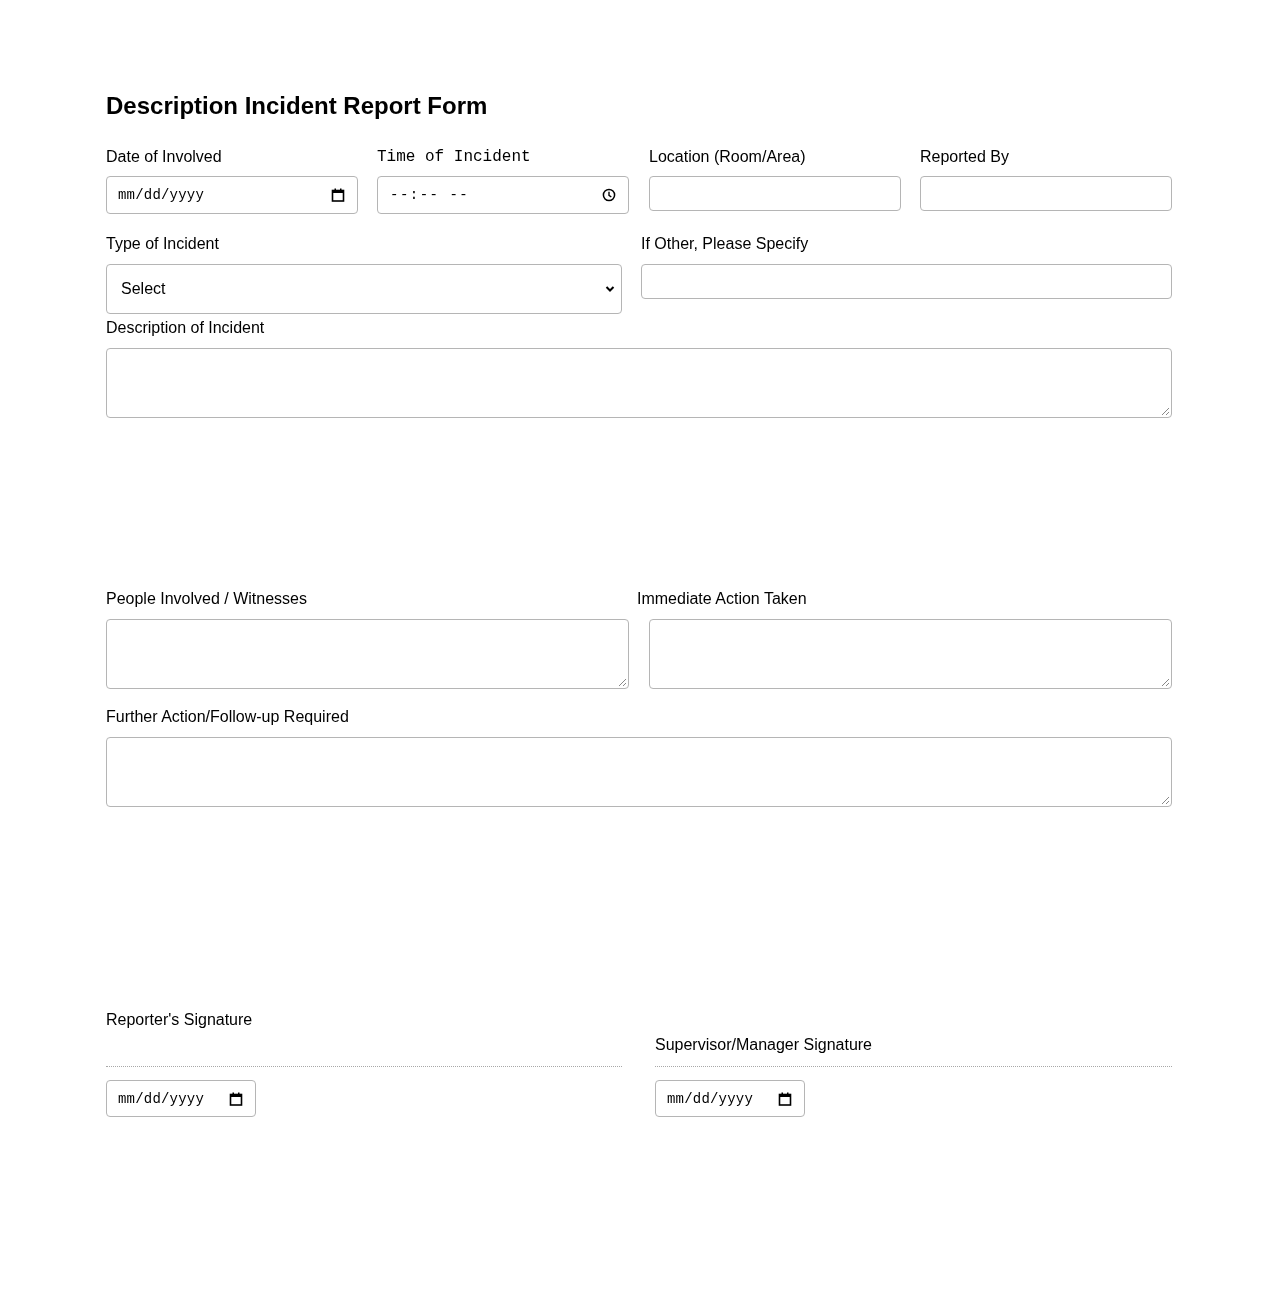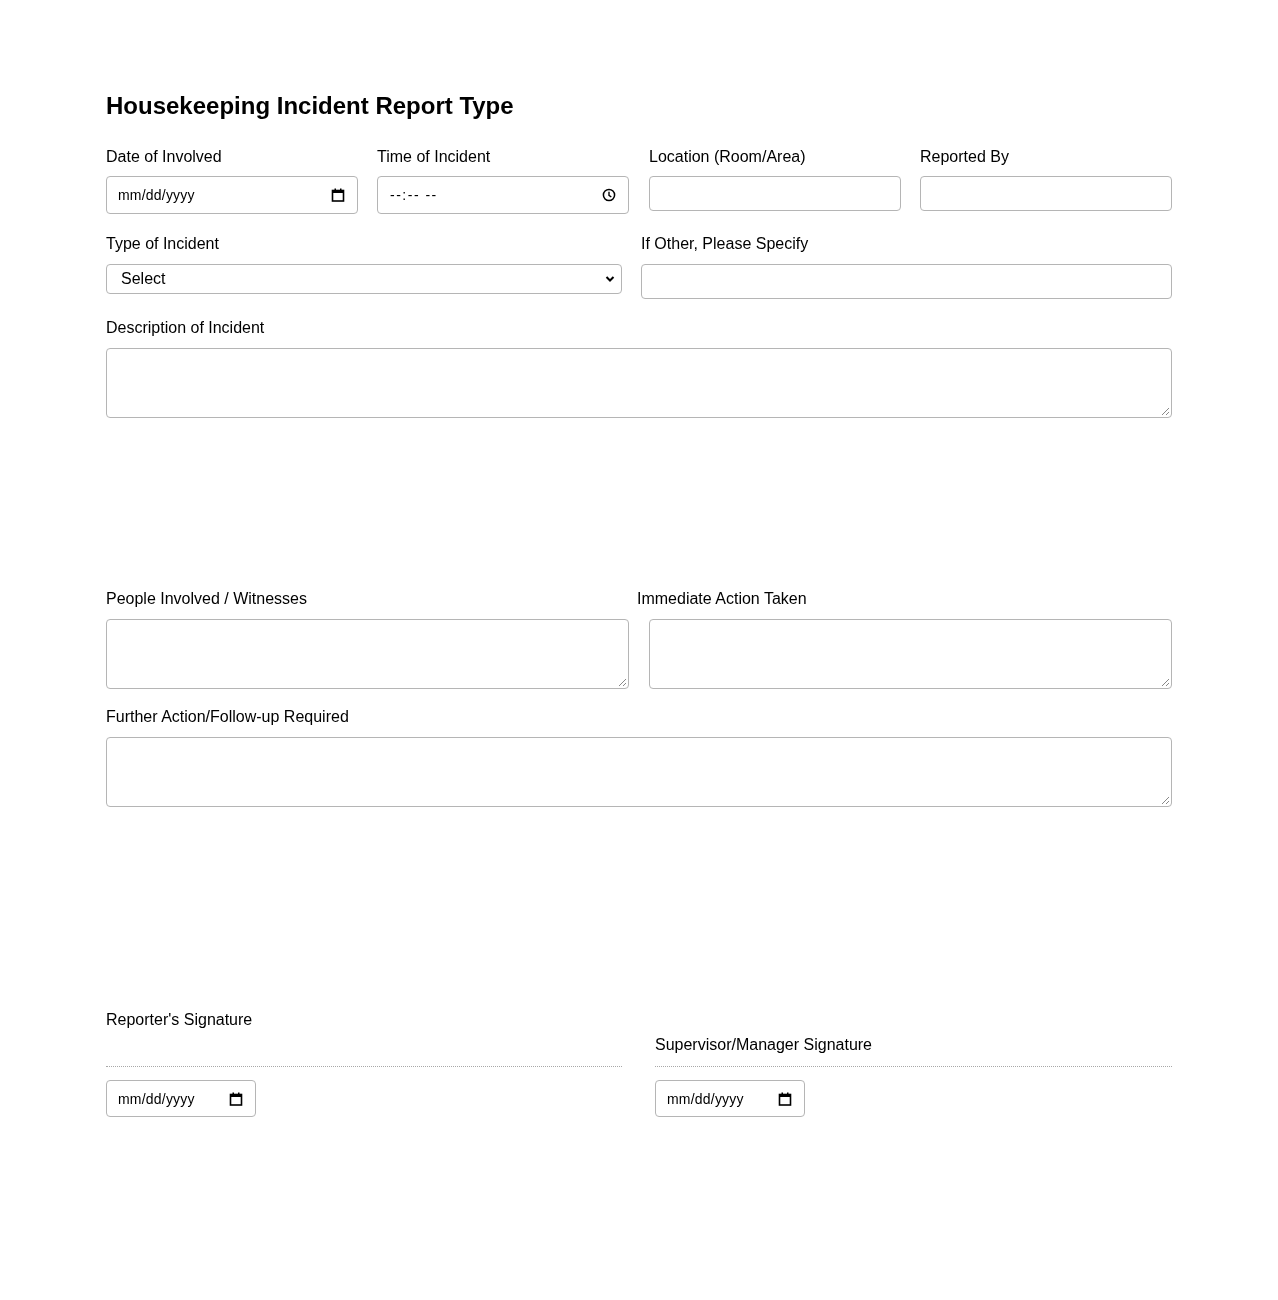--- a/index.html
+++ b/index.html
@@ -35,38 +35,38 @@
     }
     .field {
       position: absolute;
       border: 1px solid #b5b5b5;
       border-radius: 4px;
       background: #fff;
     }
     .input { height: 35px; }
     .dateinput {
       height: 38px;
-      font-family: Liberation Sans, sans-serif;
+      font-family: Liberation Mono, monospace;
       font-size: 14px;
       display: flex;
       align-items: center;
       padding-left: 11px;
       color: #000;
     }
     .dateinput .ph { letter-spacing: 0.2px; }
     .dateinput .icon {
       position: absolute;
       right: 12px;
       top: 50%;
       transform: translateY(-50%);
       width: 14px;
       height: 14px;
     }
     .selectbox {
-      height: 30px;
+      height: 50px;
       display: flex;
       align-items: center;
       padding-left: 14px;
       font-size: 16px;
     }
     .selectbox .chev {
       position: absolute;
       right: 6px;
       top: 50%;
       transform: translateY(-50%);
@@ -89,34 +89,34 @@
     .smalldate {
       width: 150px;
       height: 37px;
     }
   </style>
 </head>
 <body>
 
 <div class="form">
 
-  <h1>Housekeeping Incident Report Type</h1>
+  <h1>Description Incident Report Form</h1>
 
   <div class="label" style="left:0; top:147px;">Date of Involved</div>
   <div class="field dateinput" style="left:0; top:176px; width:252px;">
     <span class="ph">mm/dd/yyyy</span>
     <svg class="icon" viewBox="0 0 14 14">
       <rect x="1.5" y="2.5" width="11" height="10.5" fill="none" stroke="#000" stroke-width="1.6"></rect>
       <rect x="1.5" y="2.5" width="11" height="2.5" fill="#000"></rect>
       <rect x="3.5" y="0.5" width="1.5" height="2.5" fill="#000"></rect>
       <rect x="9" y="0.5" width="1.5" height="2.5" fill="#000"></rect>
     </svg>
   </div>
 
-  <div class="label" style="left:271px; top:147px;">Time of Incident</div>
+  <div class="label" style="left:271px; top:147px;font-family:Liberation Mono, monospace;">Time of Incident</div>
   <div class="field dateinput" style="left:271px; top:176px; width:252px; padding-left:12px;">
     <span class="ph" style="letter-spacing:1.5px;">--:-- --</span>
     <svg class="icon" viewBox="0 0 14 14">
       <circle cx="7" cy="7" r="5.6" fill="none" stroke="#000" stroke-width="1.5"></circle>
       <path d="M7 3.8 V7.3 L9.3 9" fill="none" stroke="#000" stroke-width="1.4"></path>
     </svg>
   </div>
 
   <div class="label" style="left:543px; top:147px;">Location (Room/Area)</div>
   <div class="field input" style="left:543px; top:176px; width:252px;"></div>

